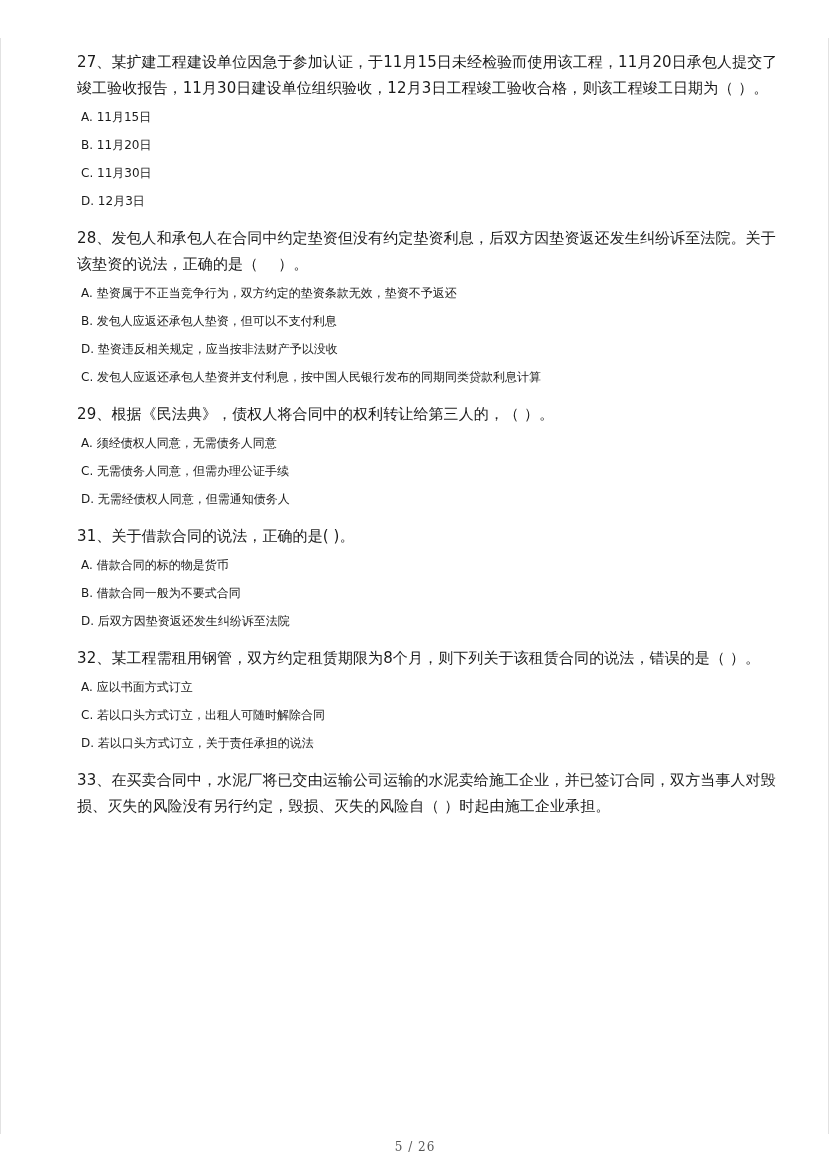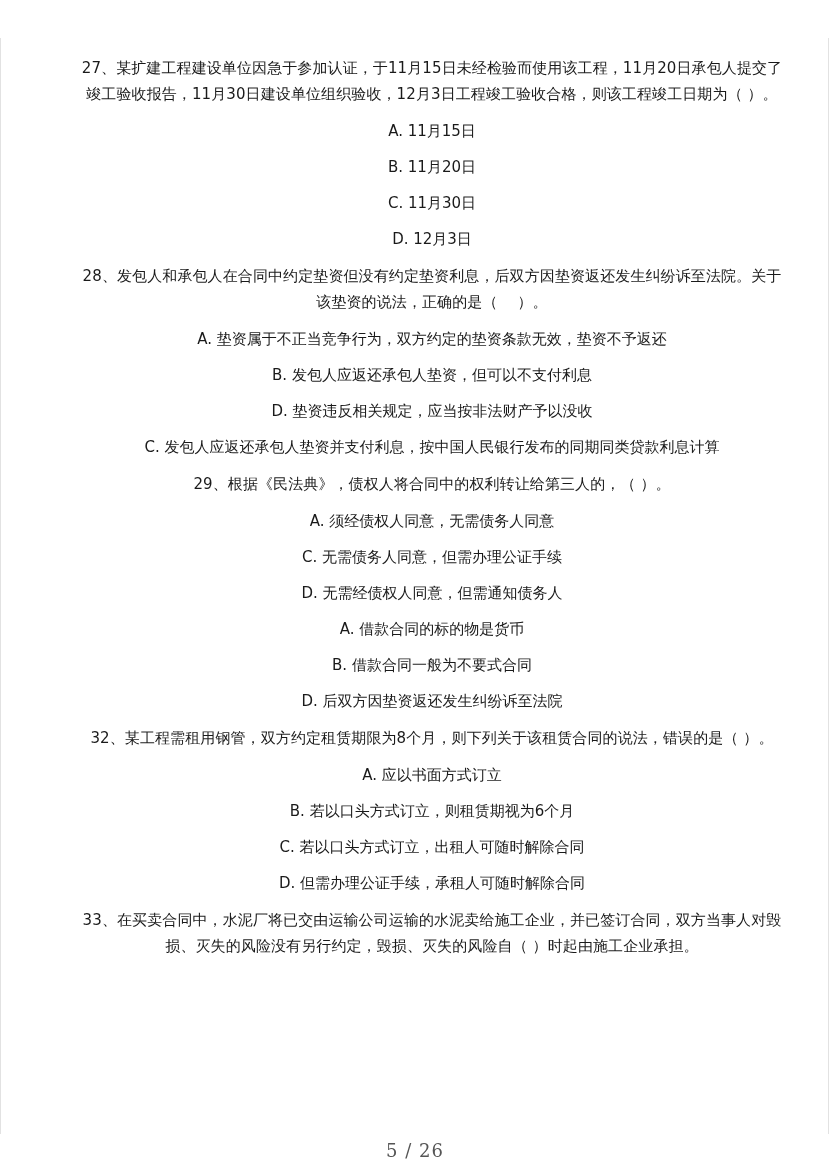--- a/index.html
+++ b/index.html
@@ -21,46 +21,45 @@
       top: 38px;
       width: 829px;
       height: 1096px;
       border-left: 1px solid #e2e2e2;
       border-right: 1px solid #e2e2e2;
       box-sizing: border-box;
     }
     .content {
       position: absolute;
       left: 76px;
-      top: 17px;
+      top: 11px;
       width: 710px;
-      text-align: center;
     }
     .question {
       margin: 0 0 12px 0;
     }
     .stem {
       font-size: 15px;
       line-height: 26px;
       margin: 0 0 2px 0;
       letter-spacing: 0.1px;
     }
     .option {
-      font-size: 15px;
+      font-size: 12px;
       line-height: 24px;
-      margin: 12px;
+      margin: 4px;
     }
     .page-number {
       position: absolute;
       left: 0;
       width: 830px;
       top: 1140px;
       text-align: center;
       font-family: "DejaVu Serif", "Liberation Serif", serif;
-      font-size: 18px;
+      font-size: 12px;
       color: #555555;
       letter-spacing: 1px;
     }
   </style>
 </head>
 <body>
 
 <div class="page">
   <div class="content">
 
@@ -82,31 +81,31 @@
 
     <div class="question">
       <p class="stem">29、根据《民法典》，债权人将合同中的权利转让给第三人的，（ ）。</p>
       <p class="option">A. 须经债权人同意，无需债务人同意</p>
       <p class="option">C. 无需债务人同意，但需办理公证手续</p>
       <p class="option">D. 无需经债权人同意，但需通知债务人</p>
     </div>
 
 
     <div class="question">
+      <p class="stem">31、关于借款合同的说法，正确的是( )。</p>
       <p class="option">A. 借款合同的标的物是货币</p>
       <p class="option">B. 借款合同一般为不要式合同</p>
       <p class="option">D. 后双方因垫资返还发生纠纷诉至法院</p>
     </div>
 
     <div class="question">
       <p class="stem">32、某工程需租用钢管，双方约定租赁期限为8个月，则下列关于该租赁合同的说法，错误的是（ ）。</p>
       <p class="option">A. 应以书面方式订立</p>
-      <p class="option">B. 若以口头方式订立，则租赁期视为6个月</p>
       <p class="option">C. 若以口头方式订立，出租人可随时解除合同</p>
-      <p class="option">D. 但需办理公证手续，承租人可随时解除合同</p>
+      <p class="option">D. 若以口头方式订立，关于责任承担的说法</p>
     </div>
 
     <div class="question">
       <p class="stem">33、在买卖合同中，水泥厂将已交由运输公司运输的水泥卖给施工企业，并已签订合同，双方当事人对毁损、灭失的风险没有另行约定，毁损、灭失的风险自（ ）时起由施工企业承担。</p>
     </div>
 
   </div>
 </div>
 
 <div class="page-number">5 / 26</div>

